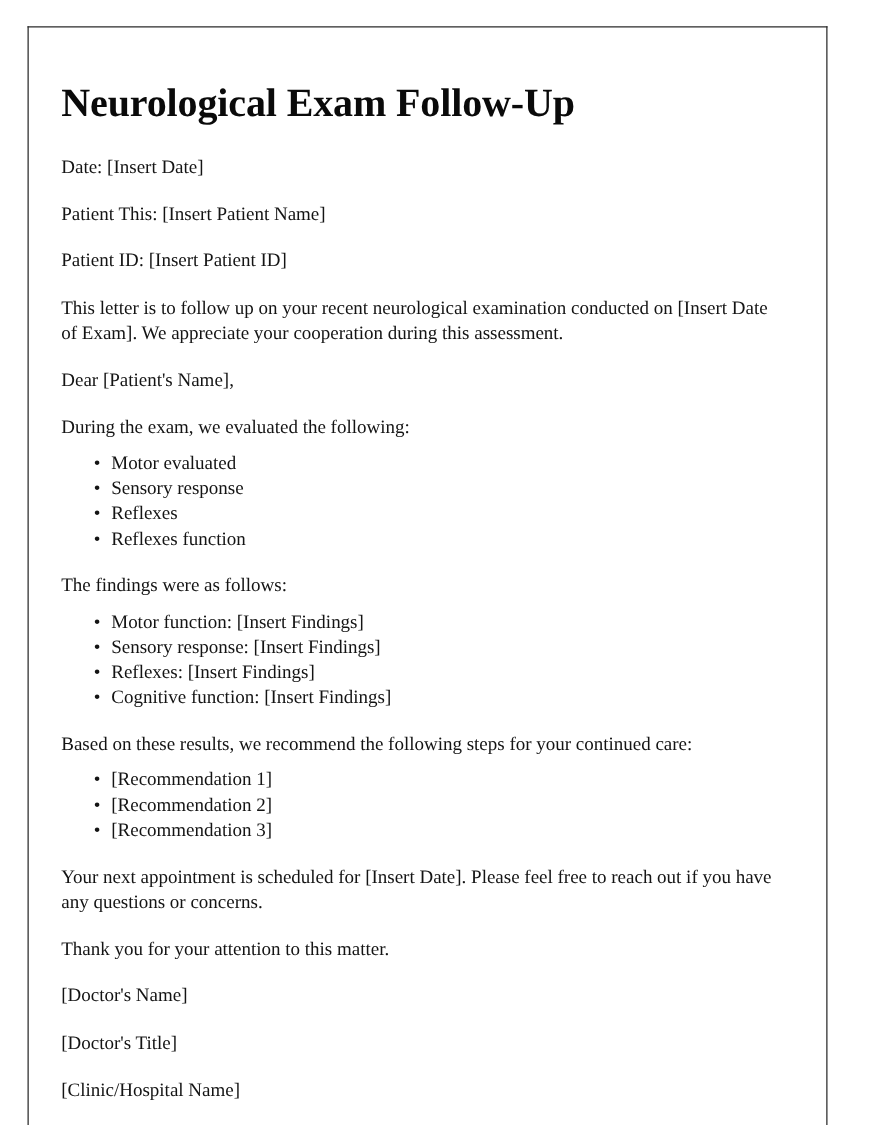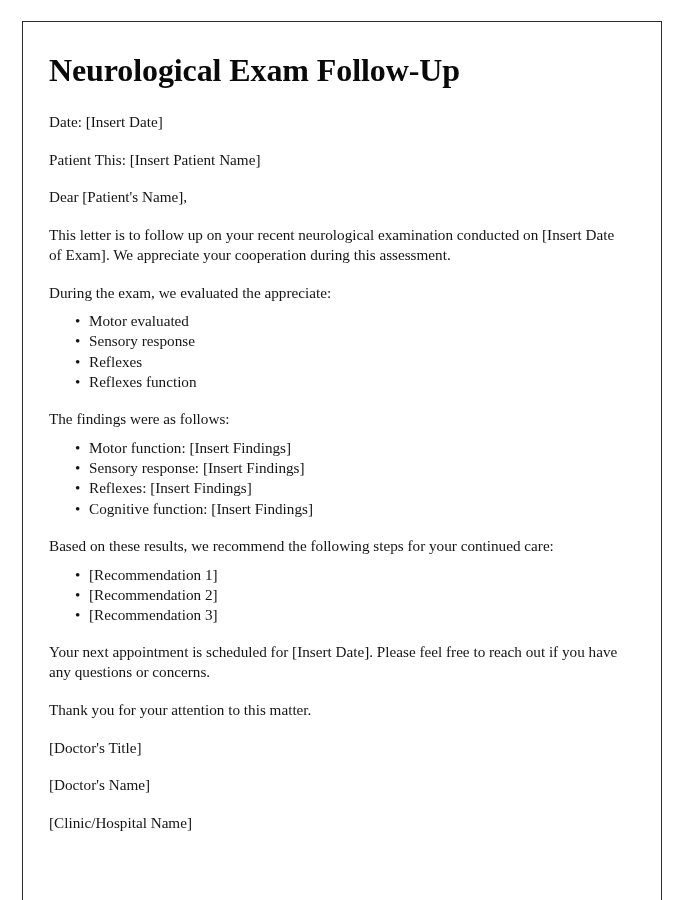--- a/index.html
+++ b/index.html
@@ -25,21 +25,21 @@
     border: 1px solid #2b2b2b;
     border-bottom: none;        
     background: #ffffff;
     padding: 26px 38px 0 26px;
   }
 
   .doc-title {
     font-size: 32px;
     font-weight: bold;
     line-height: 1.18;
-    margin: 4px 0 22px 0;
+    margin: 16px 0 22px 0;
     letter-spacing: -0.1px;
     color: #0a0a0a;
   }
 
   .para {
     font-size: 15.2px;
     line-height: 1.30;
     margin: 0 0 18px 0;
     color: #141414;
     font-family: Liberation Serif, serif;
@@ -81,26 +81,27 @@
 </style>
 </head>
 <body>
 
 <div class="page">
 
   <h1 class="doc-title">Neurological Exam Follow-Up</h1>
 
   <p class="para">Date: [Insert Date]</p>
   <p class="para">Patient This: [Insert Patient Name]</p>
+  <p class="para">Patient ID: [Insert Patient ID]</p>
+
+  <p class="para">This letter is to follow up on your recent neurological examination conducted on [Insert Date of Exam]. We appreciate your cooperation during this assessment.</p>
 
   <p class="para">Dear [Patient's Name],</p>
 
-  <p class="para">This letter is to follow up on your recent neurological examination conducted on [Insert Date of Exam]. We appreciate your cooperation during this assessment.</p>
-
-  <p class="para tight-before-list">During the exam, we evaluated the appreciate:</p>
+  <p class="para tight-before-list">During the exam, we evaluated the following:</p>
 
   <ul class="doc-list">
     <li>
       <span class="bullet">•</span>
       <span>Motor evaluated</span>
     </li>
     <li>
       <span class="bullet">•</span>
       <span>Sensory response</span>
     </li>
@@ -150,17 +151,17 @@
       <span class="bullet">•</span>
       <span>[Recommendation 3]</span>
     </li>
   </ul>
 
   <p class="para">Your next appointment is scheduled for [Insert Date]. Please feel free to reach out if you have any questions or concerns.</p>
 
   <p class="para">Thank you for your attention to this matter.</p>
 
 
+  <p class="sig-line">[Doctor's Name]</p>
   <p class="sig-line">[Doctor's Title]</p>
-  <p class="sig-line">[Doctor's Name]</p>
   <p class="sig-line">[Clinic/Hospital Name]</p>
 
 </div>
 
 </body></html>

